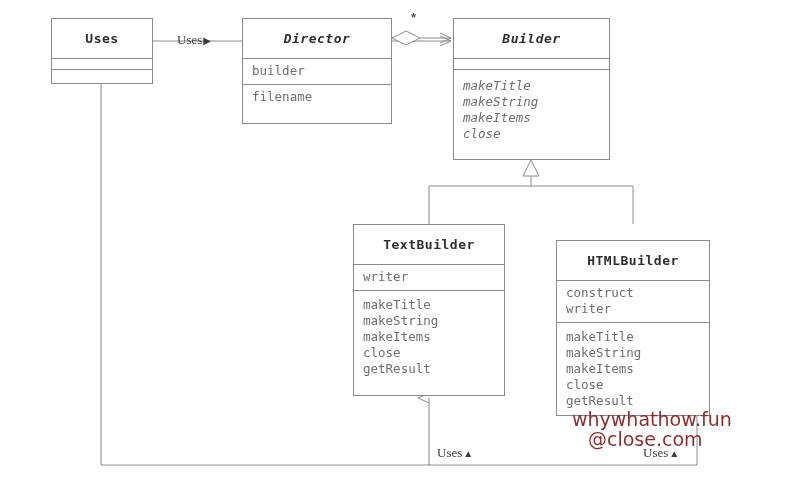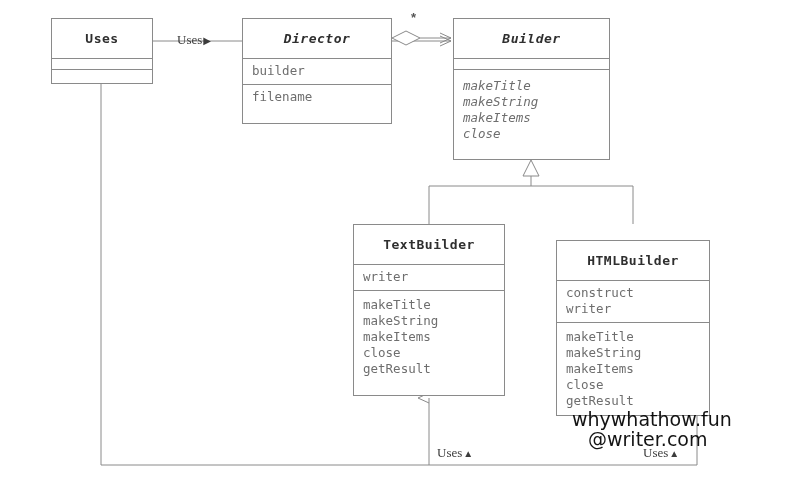--- a/index.html
+++ b/index.html
@@ -87,21 +87,21 @@
     position: absolute;
     font-family: "Liberation Sans", sans-serif;
     font-size: 13px;
     font-weight: bold;
     color: #555;
   }
   .watermark {
     position: absolute;
     font-family: "DejaVu Sans", sans-serif;
     font-size: 19px;
-    color: #000000;
+    color: #7f1d1d;
     opacity: 0.92;
     white-space: nowrap;
     pointer-events: none;
   }
   .wm-line1 { left: 572px; top: 408px; }
   .wm-line2 { left: 588px; top: 428px; }
 </style>
 </head>
 <body>
 
@@ -209,15 +209,15 @@
 
   <div class="edge-label" style="left:437px; top:429px;">
     <span>Uses</span><span class="tri">▲</span>
   </div>
 
   <div class="edge-label" style="left:643px; top:429px;">
     <span>Uses</span><span class="tri">▲</span>
   </div>
 
   <div class="watermark wm-line1">whywhathow.fun</div>
-  <div class="watermark wm-line2">@writer.com</div>
+  <div class="watermark wm-line2">@close.com</div>
 
 </div>
 
 </body></html>

